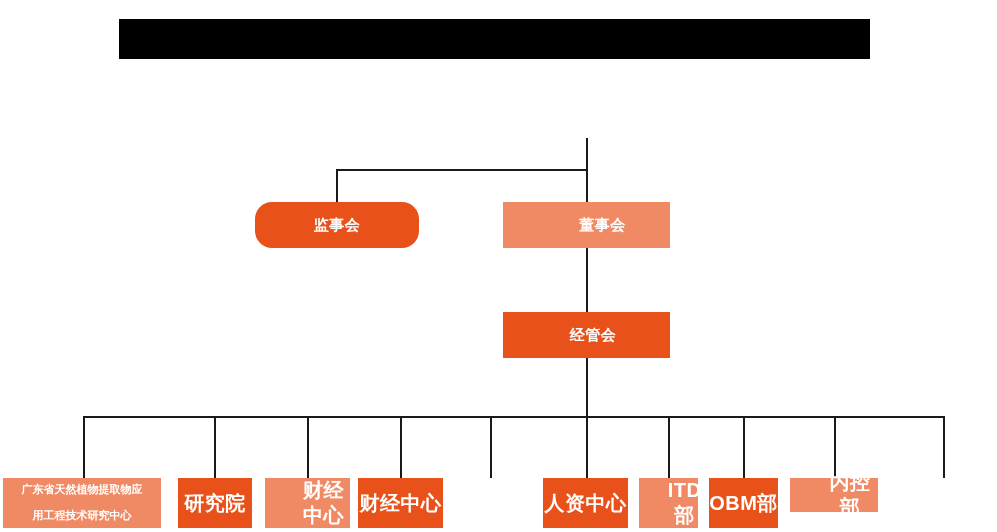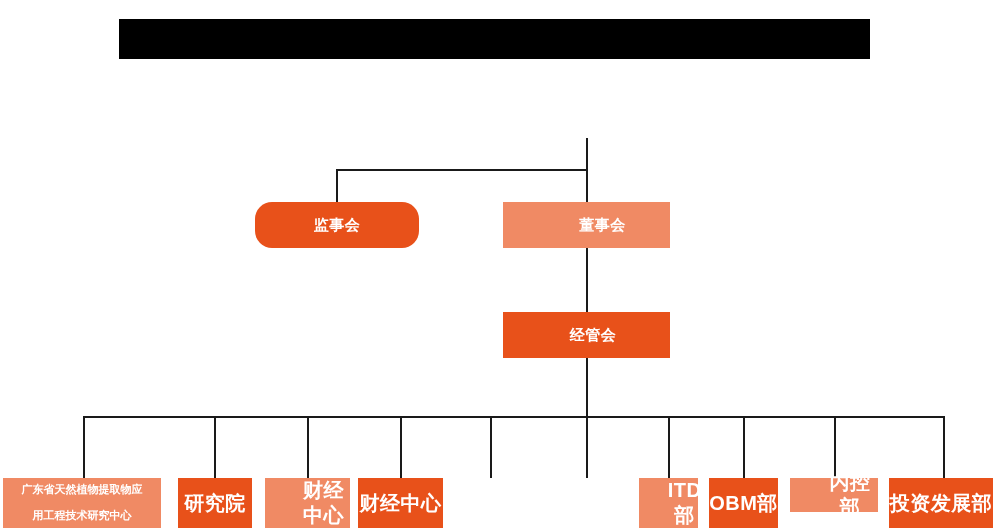--- a/index.html
+++ b/index.html
@@ -102,22 +102,22 @@
     <span>用工程技术研究中心</span>
   </div>
 
   <div class="node leaf dark" style="left:178px; top:478px; width:74px; height:50px;">研究院</div>
 
   <div class="node leaf light" style="left:265px; top:478px; width:85px; height:50px;">财经中心</div>
 
   <div class="node leaf dark" style="left:358px; top:478px; width:85px; height:50px;">财经中心</div>
 
 
+  <div class="node leaf dark" style="left:543px; top:478px; width:85px; height:50px;">人资中心</div>
 
   <div class="node leaf light" style="left:639px; top:478px; width:59px; height:50px;">ITD部</div>
 
   <div class="node leaf dark" style="left:709px; top:478px; width:69px; height:50px;">OBM部</div>
 
   <div class="node leaf light" style="left:790px; top:478px; width:88px; height:34px;">内控部</div>
 
-  <div class="node leaf dark" style="left:889px; top:478px; width:104px; height:50px;">投资发展部</div>
 
 </div>
 
 </body></html>

